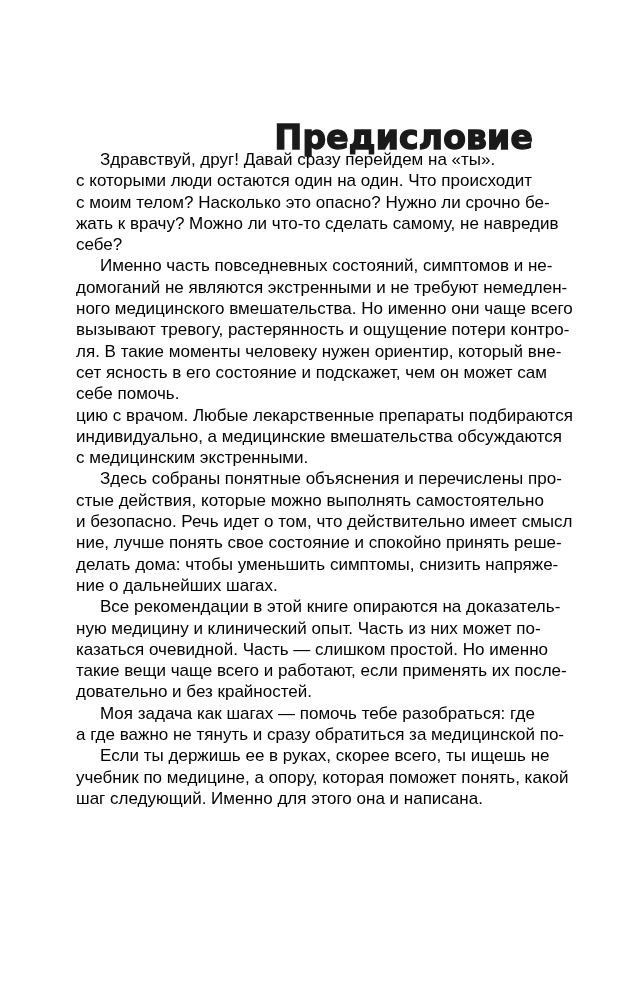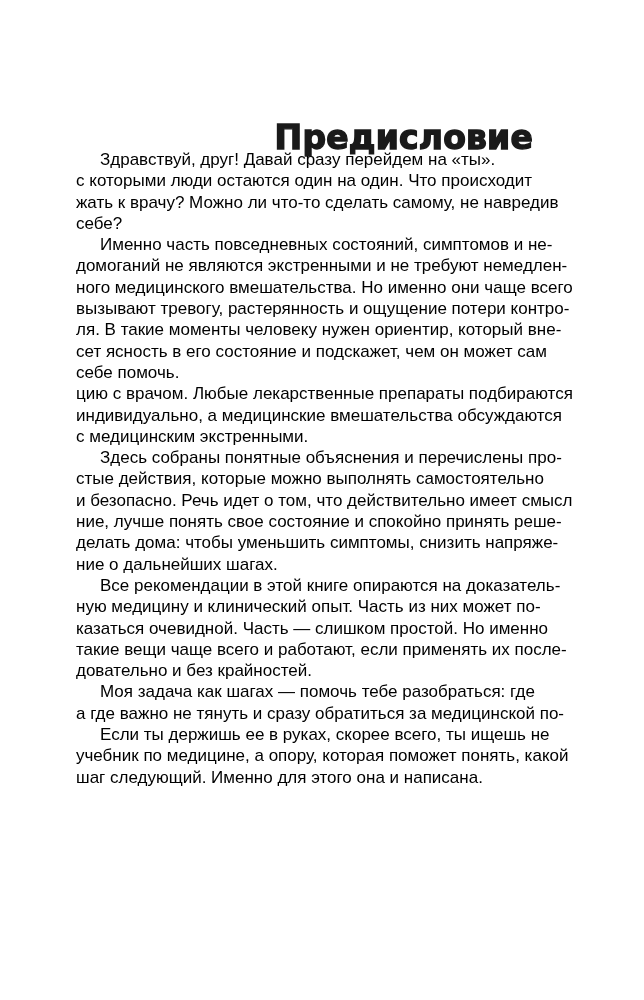--- a/index.html
+++ b/index.html
@@ -66,20 +66,21 @@
   <h1 class="title">Предисловие</h1>
 
   <div class="body-text">
 
     <div class="para">
       <span class="line indent last">Здравствуй, друг! Давай сразу перейдем на «ты».</span>
     </div>
 
     <div class="para">
       <span class="line">с которыми люди остаются один на один. Что происходит</span>
+      <span class="line">с моим телом? Насколько это опасно? Нужно ли срочно бе-</span>
       <span class="line">жать к врачу? Можно ли что-то сделать самому, не навредив</span>
       <span class="line last">себе?</span>
     </div>
 
     <div class="para">
       <span class="line indent">Именно часть повседневных состояний, симптомов и не-</span>
       <span class="line">домоганий не являются экстренными и не требуют немедлен-</span>
       <span class="line">ного медицинского вмешательства. Но именно они чаще всего</span>
       <span class="line">вызывают тревогу, растерянность и ощущение потери контро-</span>
       <span class="line">ля. В такие моменты человеку нужен ориентир, который вне-</span>

